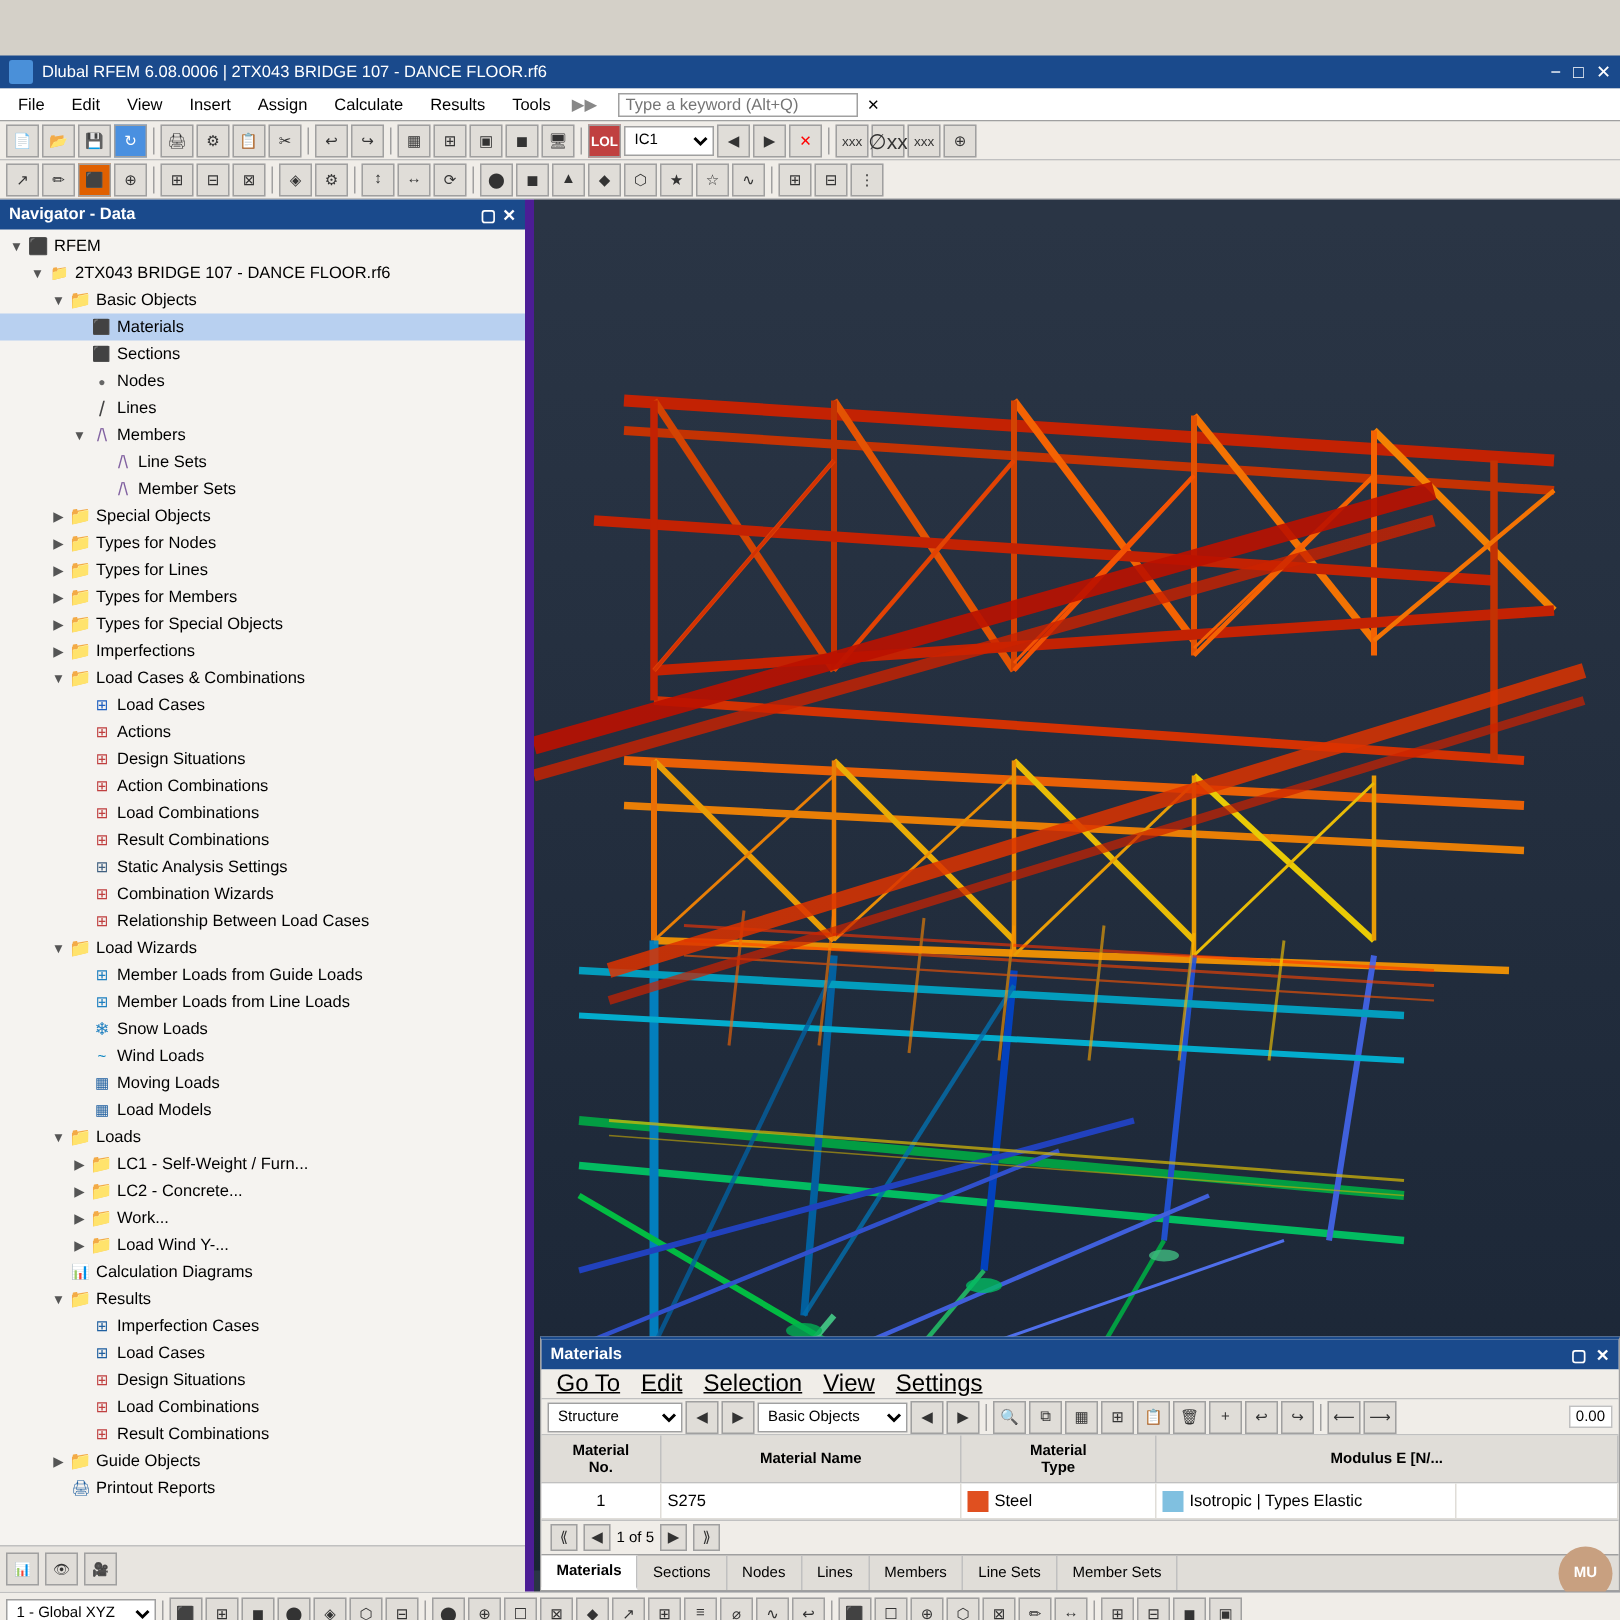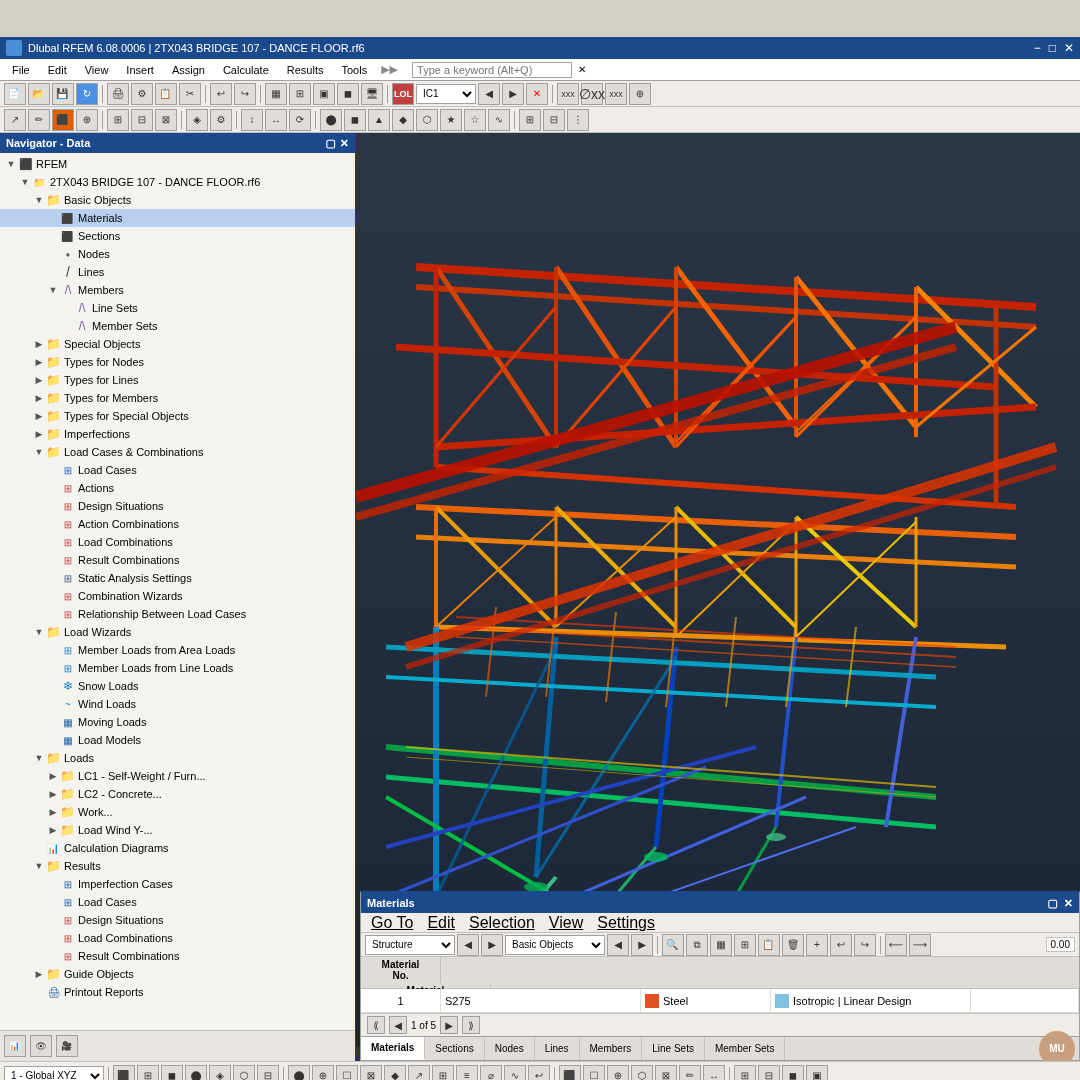--- a/index.html
+++ b/index.html
@@ -88,21 +88,21 @@
     
     .main-area {
       display: flex;
       height: calc(1080px - 22px - 22px - 26px - 26px - 28px - 28px);
     }
 
     
     .navigator {
       width: 356px;
       background: #f5f3f0;
-      border-right: 1px solid #4c1d95;
+      border-right: 6px solid #4c1d95;
       display: flex;
       flex-direction: column;
       flex-shrink: 0;
     }
     .nav-header {
       background: #1a4a8c;
       color: white;
       height: 20px;
       display: flex;
       align-items: center;
@@ -191,21 +191,20 @@
     }
     .mat-combo2 {
       height: 20px; font-size: 10px; border: 1px solid #a0a0a0;
       background: white; padding: 0 2px; width: 100px;
     }
     .mat-table-header {
       display: flex;
       background: #e0ddd8;
       border-bottom: 1px solid #c0c0c0;
       height: 32px;
-      flex-direction: column;
     }
     .mat-col-header {
       display: flex; align-items: center; justify-content: center;
       font-size: 10px; font-weight: bold; text-align: center;
       border-right: 1px solid #c0c0c0;
       padding: 2px;
     }
     .mat-row {
       display: flex;
       height: 24px;
@@ -576,21 +575,21 @@
         <span class="tree-indent" style="width:32px;"></span>
         <span class="tree-arrow">▼</span>
         <span class="tree-icon icon-folder">📁</span>
         <span class="tree-label">Load Wizards</span>
       </div>
 
       <div class="tree-item">
         <span class="tree-indent" style="width:46px;"></span>
         <span class="tree-arrow" style="width:14px;"></span>
         <span class="tree-icon" style="color:#2080c0; font-size:10px;">⊞</span>
-        <span class="tree-label">Member Loads from Area Loads</span>
+        <span class="tree-label">Member Loads from Guide Loads</span>
       </div>
 
       <div class="tree-item">
         <span class="tree-indent" style="width:46px;"></span>
         <span class="tree-arrow" style="width:14px;"></span>
         <span class="tree-icon" style="color:#2080c0; font-size:10px;">⊞</span>
         <span class="tree-label">Member Loads from Line Loads</span>
       </div>
 
       <div class="tree-item">
@@ -899,38 +898,41 @@
         <div class="tb-sep"></div>
         <div class="tb-btn">⟵</div>
         <div class="tb-btn">⟶</div>
         <div style="margin-left:auto; font-size:10px; background:white; border:1px solid #c0c0c0; padding:1px 4px;">0.00</div>
       </div>
 
       <div class="mat-table-header">
         <div class="mat-col-header" style="width:80px;">
           <span>Material<br>No.</span>
         </div>
+        <div class="mat-col-header" style="width:200px;">
+          <span>Material Name</span>
+        </div>
         <div class="mat-col-header" style="width:130px;">
           <span>Material<br>Type</span>
         </div>
         <div class="mat-col-header" style="flex:1;">
           <span>Modulus E [N/...</span>
         </div>
       </div>
 
       <div class="mat-row">
         <div class="mat-cell" style="width:80px;">1</div>
         <div class="mat-cell left" style="width:200px;">S275</div>
         <div class="mat-cell left" style="width:130px;">
           <div class="mat-color-box" style="background:#e05020;"></div>
           <span>Steel</span>
         </div>
         <div class="mat-cell left" style="width:200px;">
           <div class="mat-color-box" style="background:#80c0e0;"></div>
-          <span>Isotropic | Linear Design</span>
+          <span>Isotropic | Types Elastic</span>
         </div>
         <div class="mat-cell" style="flex:1;"></div>
       </div>
 
       <div style="display:flex; align-items:center; padding:2px 6px; background:#f0ede8; border-top:1px solid #c0c0c0; font-size:10px; gap:4px;">
         <div class="tb-btn" style="width:18px;height:18px;">⟪</div>
         <div class="tb-btn" style="width:18px;height:18px;">◀</div>
         <span>1 of 5</span>
         <div class="tb-btn" style="width:18px;height:18px;">▶</div>
         <div class="tb-btn" style="width:18px;height:18px;">⟫</div>

